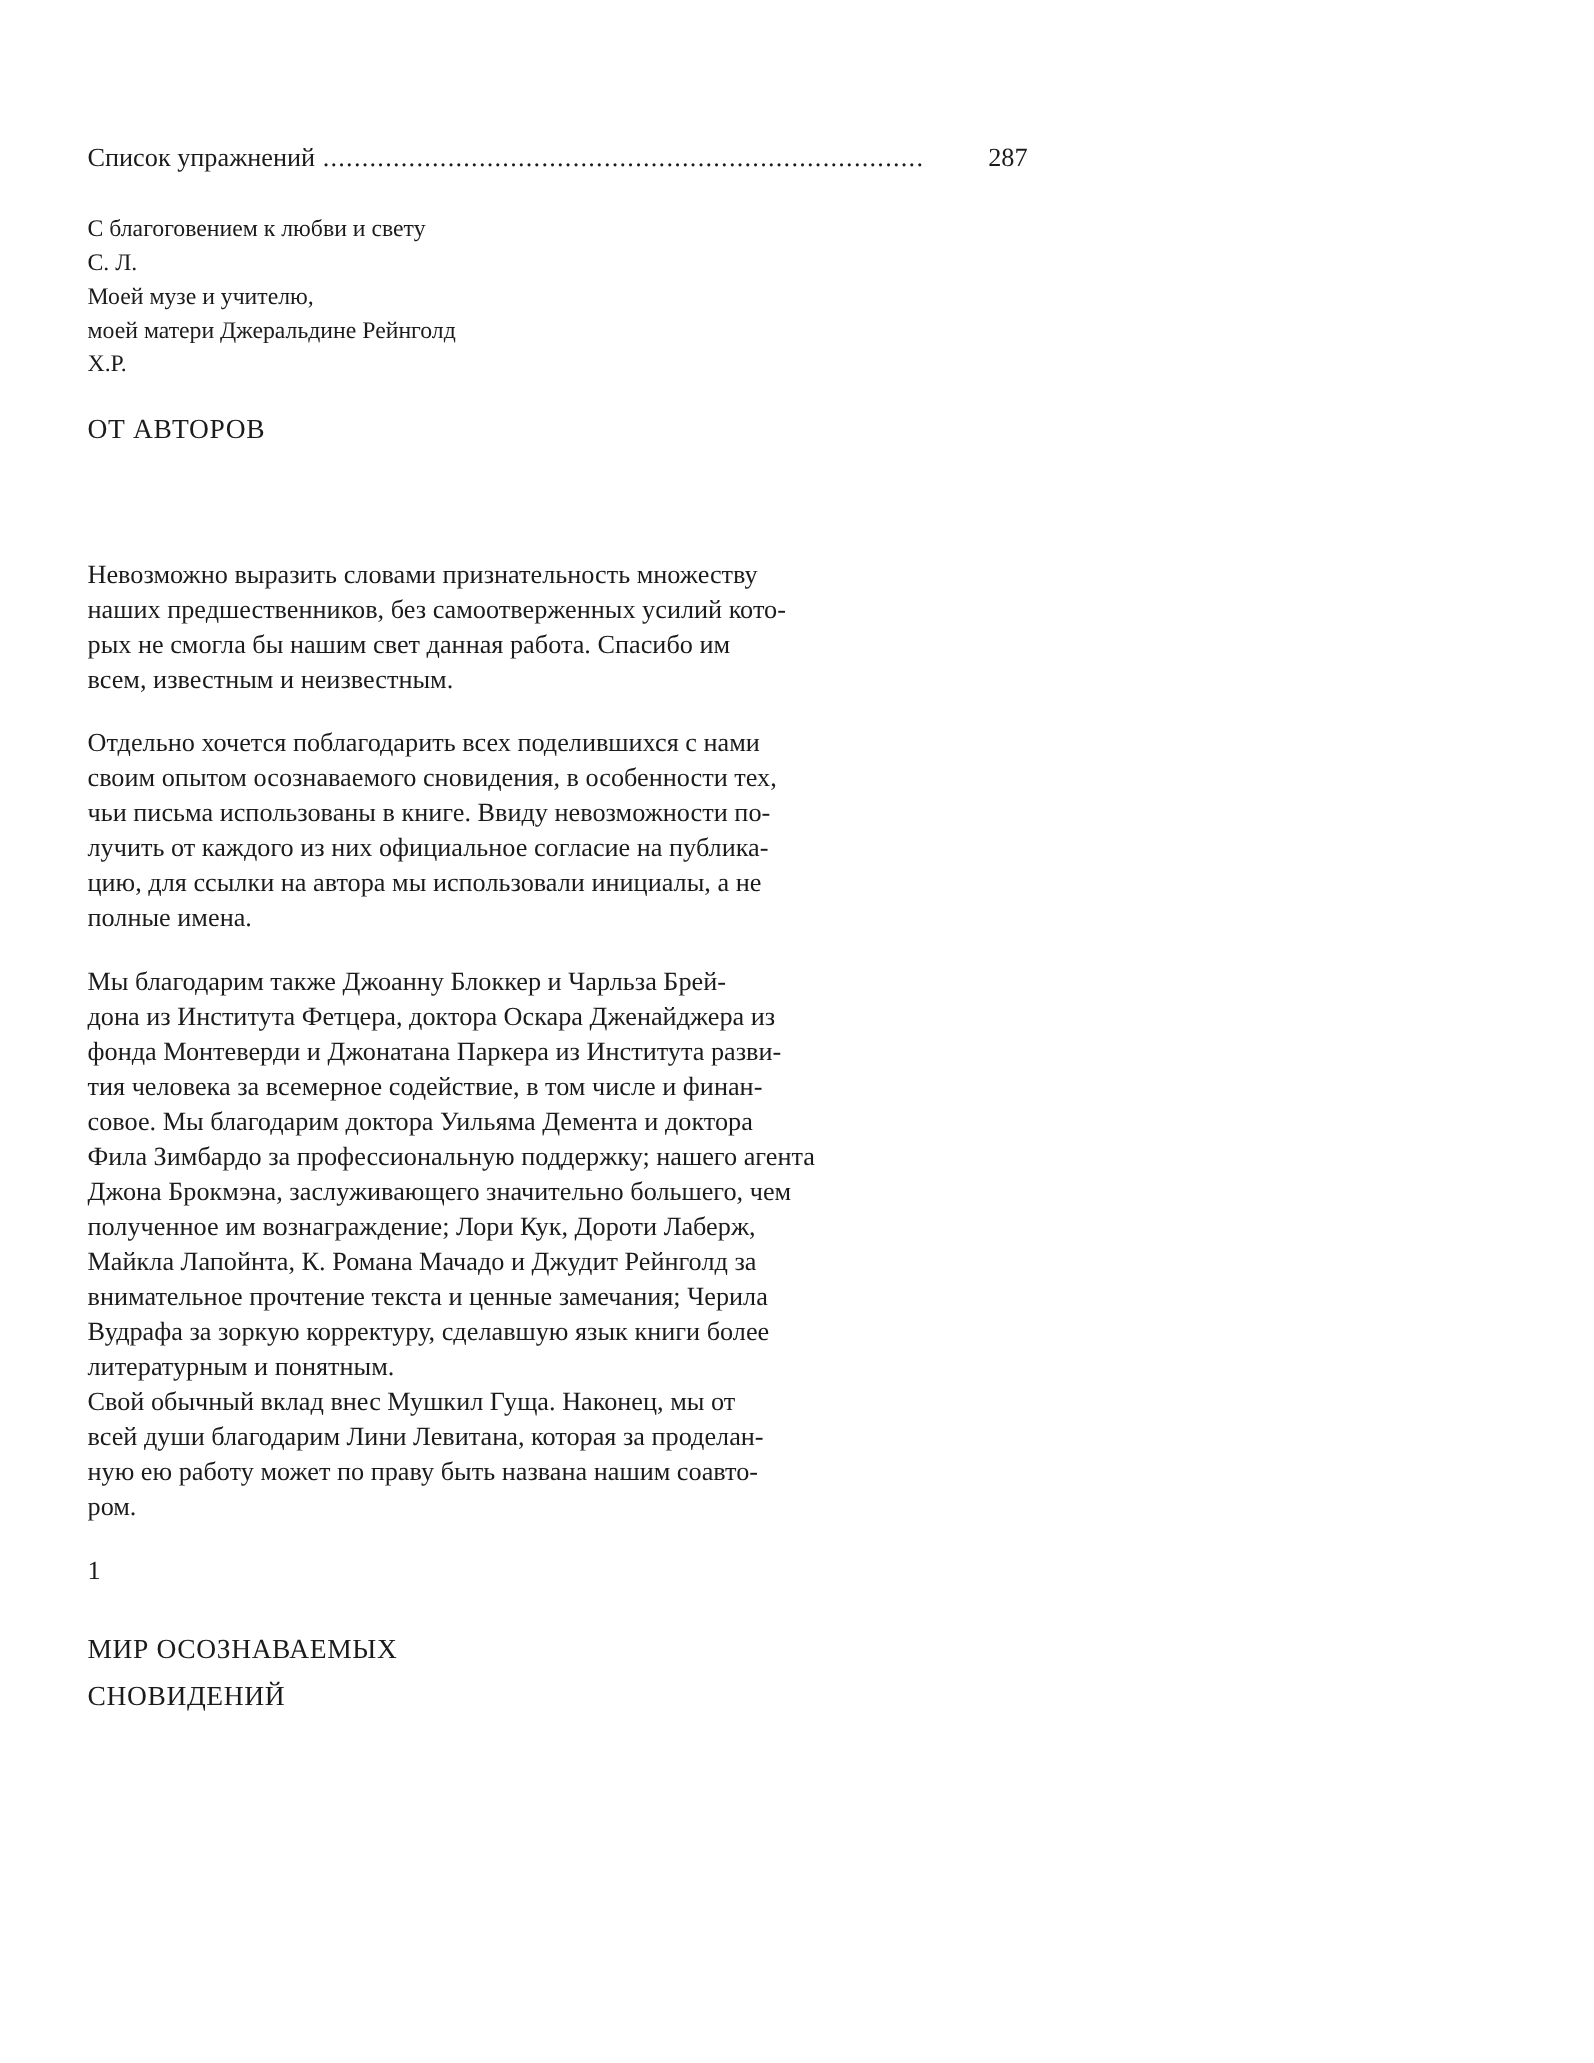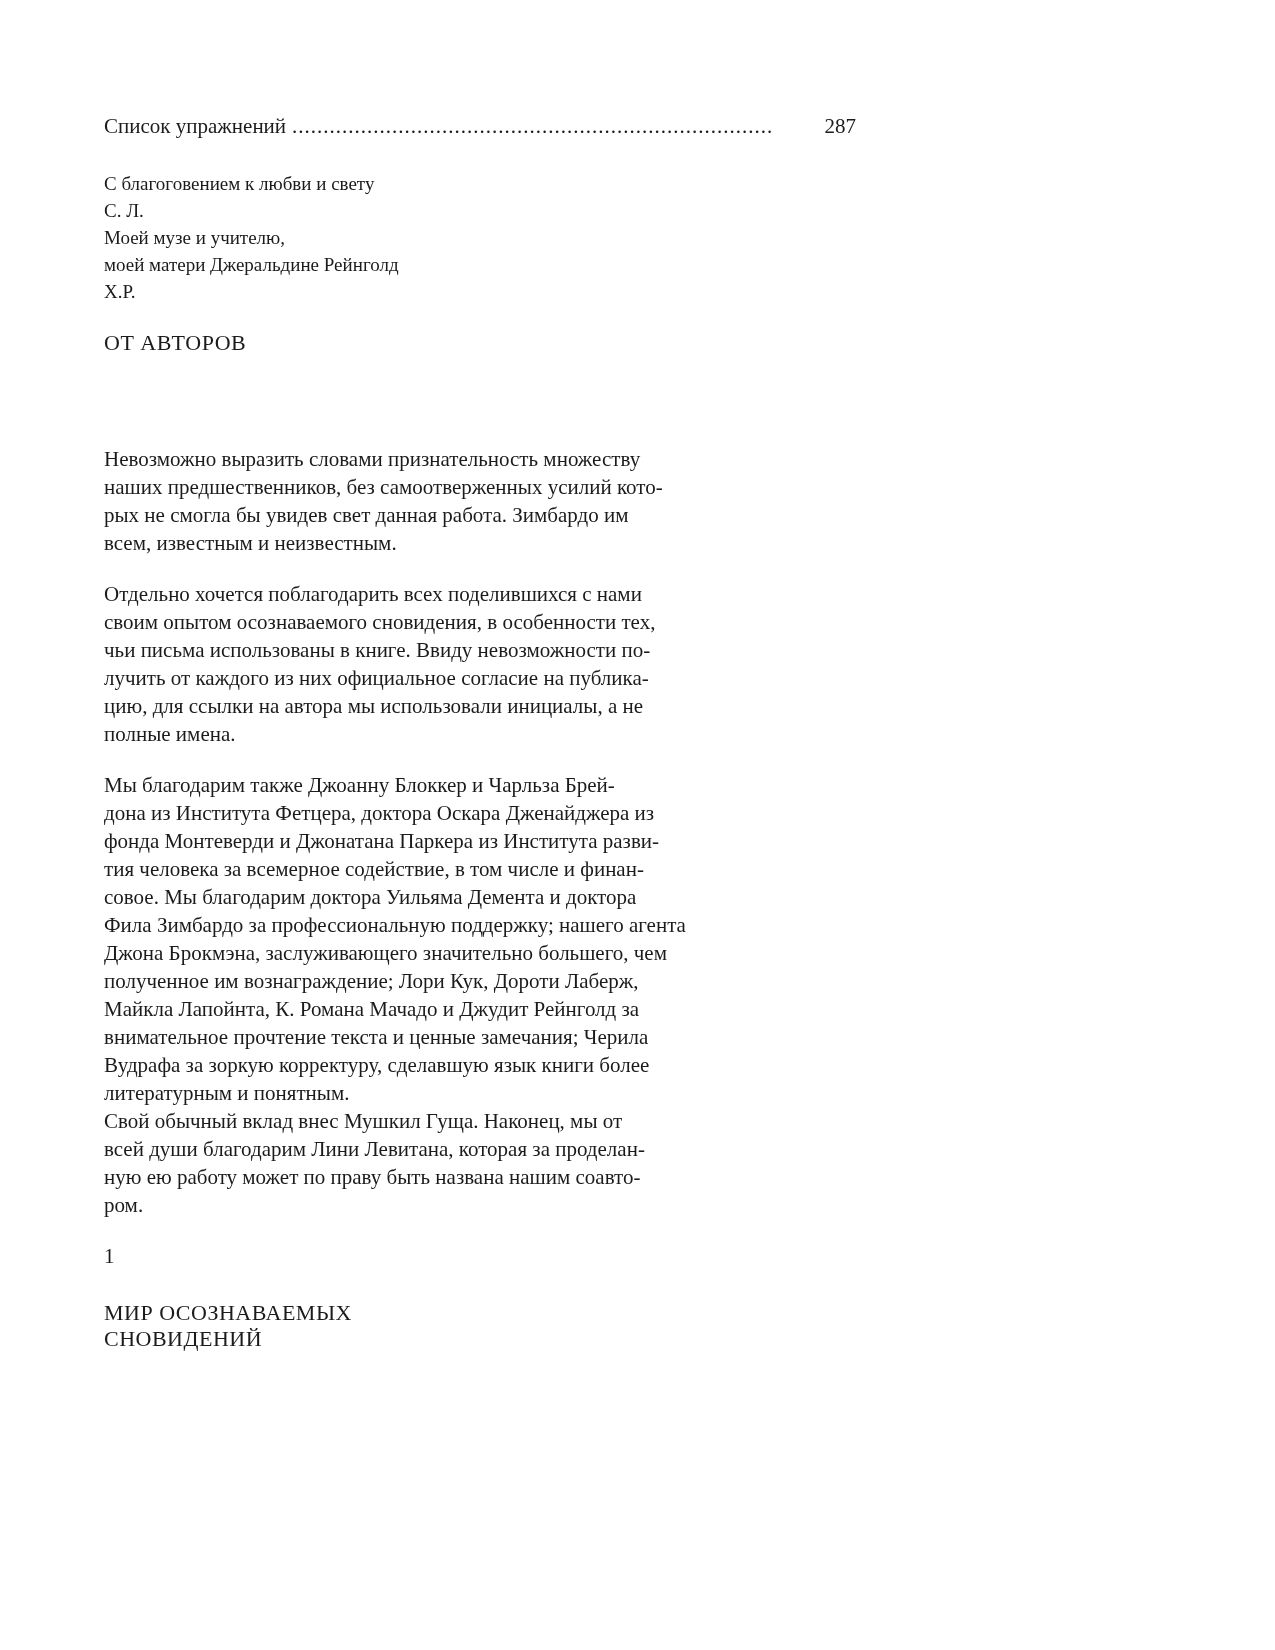--- a/index.html
+++ b/index.html
@@ -11,21 +11,21 @@
     height: 1650px;
     background: #ffffff;
     color: #1b1b1b;
     font-family: "Liberation Serif", serif;
     overflow: hidden;
   }
   .page {
     box-sizing: border-box;
     width: 1275px;
     height: 1650px;
-    padding: 112px 170px 0 104px;
+    padding: 112px 170px 0 70px;
     font-family: Liberation Serif, serif;
   }
   .content {
     width: 752px;
   }
   .toc-line {
     display: flex;
     align-items: baseline;
     font-size: 21px;
     line-height: 28px;
@@ -69,21 +69,21 @@
   }
   .chapter-number {
     font-size: 21px;
     line-height: 28px;
     margin-top: 0;
   }
   .chapter-title {
     margin-top: 30px;
     font-size: 22px;
     font-weight: normal;
-    line-height: 26px;
+    line-height: 38px;
     letter-spacing: 0.5px;
   }
 </style>
 </head>
 <body>
 
 <div class="page">
   <div class="content">
 
     <div class="toc-line">
@@ -96,21 +96,21 @@
 С. Л.
 Моей музе и учителю,
 моей матери Джеральдине Рейнголд
 Х.Р.</div>
 
     <h2 class="heading">ОТ АВТОРОВ</h2>
 
     <div class="paras">
       <p class="para pre">Невозможно выразить словами признательность множеству
 наших предшественников, без самоотверженных усилий кото-
-рых не смогла бы увидев свет данная работа. Зимбардо им
+рых не смогла бы нашим свет данная работа. Спасибо им
 всем, известным и неизвестным.</p>
       <p class="para pre">Отдельно хочется поблагодарить всех поделившихся с нами
 своим опытом осознаваемого сновидения, в особенности тех,
 чьи письма использованы в книге. Ввиду невозможности по-
 лучить от каждого из них официальное согласие на публика-
 цию, для ссылки на автора мы использовали инициалы, а не
 полные имена.</p>
       <p class="para pre">Мы благодарим также Джоанну Блоккер и Чарльза Брей-
 дона из Института Фетцера, доктора Оскара Дженайджера из
 фонда Монтеверди и Джонатана Паркера из Института разви-

